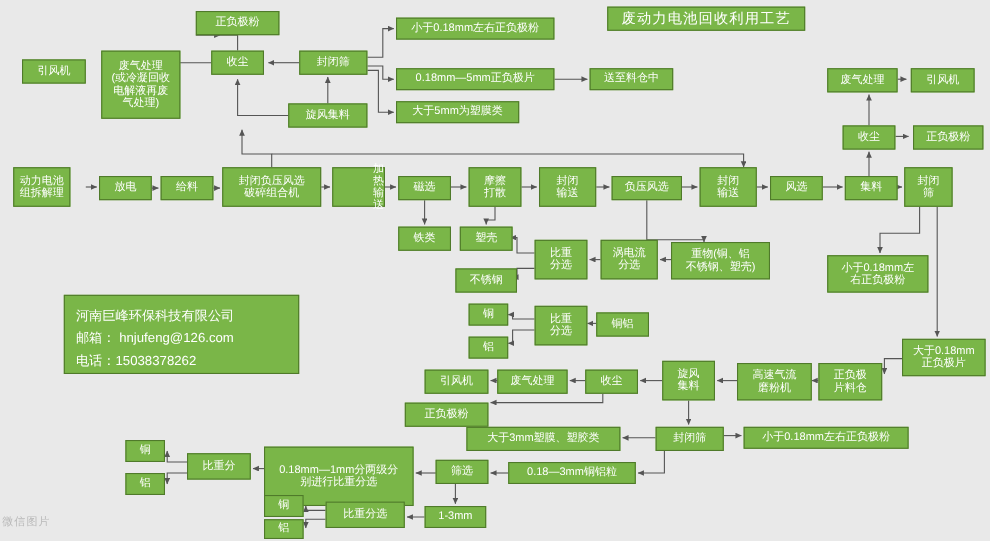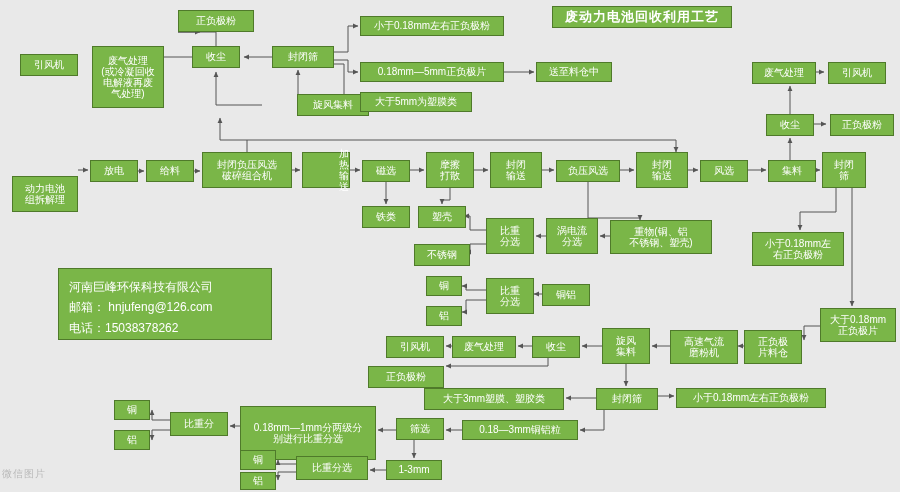--- a/index.html
+++ b/index.html
@@ -26,21 +26,21 @@
     justify-content:center;
     padding:1px 2px;
     white-space:pre-line;
     letter-spacing:0px;
   }
   .title{
     background:#7ab648;
     border:1px solid #4f7a2a;
     color:#fff;
     font-size:13px;
-    font-weight:bold;
+    font-weight:normal;
     letter-spacing:1px;
   }
   .company{
     font-size:12px;
     text-align:left;
     justify-content:flex-start;
     align-items:flex-start;
     padding:8px 10px;
     line-height:1.7;
   }
@@ -135,26 +135,26 @@
   <div class="wm">微信图片</div>
 <div class="node title" style="left: 552px; top: 6px; width: 180px; height: 22px;">废动力电池回收利用工艺</div>
     <div class="node" style="left: 178px; top: 10px; width: 76px; height: 22px;">正负极粉</div>
     <div class="node" style="left: 20px; top: 54px; width: 58px; height: 22px;">引风机</div>
     <div class="node" style="left: 92px; top: 46px; width: 72px; height: 62px;">废气处理
 (或冷凝回收
 电解液再废
 气处理)</div>
     <div class="node" style="left: 192px; top: 46px; width: 48px; height: 22px;">收尘</div>
     <div class="node" style="left: 272px; top: 46px; width: 62px; height: 22px;">封闭筛</div>
-    <div class="node" style="left: 262px; top: 94px; width: 72px; height: 22px; margin-left: 35px;">旋风集料</div>
+    <div class="node" style="left: 262px; top: 94px; width: 72px; height: 22px;">旋风集料</div>
     <div class="node" style="left: 360px; top: 16px; width: 144px; height: 20px;">小于0.18mm左右正负极粉</div>
     <div class="node" style="left: 360px; top: 62px; width: 144px; height: 20px;">0.18mm—5mm正负极片</div>
     <div class="node" style="left: 360px; top: 92px; width: 112px; height: 20px;">大于5mm为塑膜类</div>
     <div class="node" style="left: 536px; top: 62px; width: 76px; height: 20px;">送至料仓中</div>
-    <div class="node" style="left: 12px; top: 152px; width: 66px; height: 36px; margin-top: 24px;">动力电池
+    <div class="node" style="left: 12px; top: 152px; width: 52px; height: 36px;">动力电池
 组拆解理</div>
     <div class="node" style="left: 90px; top: 160px; width: 48px; height: 22px;">放电</div>
     <div class="node" style="left: 146px; top: 160px; width: 48px; height: 22px; text-align: center;">给料</div>
     <div class="node" style="left: 202px; top: 152px; width: 90px; height: 36px;">封闭负压风选
 破碎组合机</div>
     <div class="node" style="left: 302px; top: 152px; width: 48px; height: 36px; padding-left: 38px;">加热
 输送</div>
     <div class="node" style="left: 362px; top: 160px; width: 48px; height: 22px;">磁选</div>
     <div class="node" style="left: 426px; top: 152px; width: 48px; height: 36px;">摩擦
 打散</div>
@@ -167,21 +167,21 @@
     <div class="node" style="left: 768px; top: 160px; width: 48px; height: 22px;">集料</div>
     <div class="node" style="left: 822px; top: 152px; width: 44px; height: 36px;">封闭
 筛</div>
     <div class="node" style="left: 362px; top: 206px; width: 48px; height: 22px;">铁类</div>
     <div class="node" style="left: 418px; top: 206px; width: 48px; height: 22px;">塑壳</div>
     <div class="node" style="left: 414px; top: 244px; width: 56px; height: 22px;">不锈钢</div>
     <div class="node" style="left: 486px; top: 218px; width: 48px; height: 36px;">比重
 分选</div>
     <div class="node" style="left: 546px; top: 218px; width: 52px; height: 36px;">涡电流
 分选</div>
-    <div class="node" style="left: 610px; top: 220px; width: 102px; height: 34px; text-align: center;">重物(铜、铝
+    <div class="node" style="left: 610px; top: 220px; width: 90px; height: 34px; text-align: center;">重物(铜、铝
 不锈钢、塑壳)</div>
     <div class="node" style="left: 426px; top: 276px; width: 36px; height: 20px;">铜</div>
     <div class="node" style="left: 426px; top: 306px; width: 36px; height: 20px;">铝</div>
     <div class="node" style="left: 486px; top: 278px; width: 48px; height: 36px;">比重
 分选</div>
     <div class="node" style="left: 542px; top: 284px; width: 48px; height: 22px;">铜铝</div>
     <div class="node" style="left: 752px; top: 62px; width: 64px; height: 22px;">废气处理</div>
     <div class="node" style="left: 828px; top: 62px; width: 58px; height: 22px;">引风机</div>
     <div class="node" style="left: 766px; top: 114px; width: 48px; height: 22px;">收尘</div>
     <div class="node" style="left: 830px; top: 114px; width: 64px; height: 22px;">正负极粉</div>

